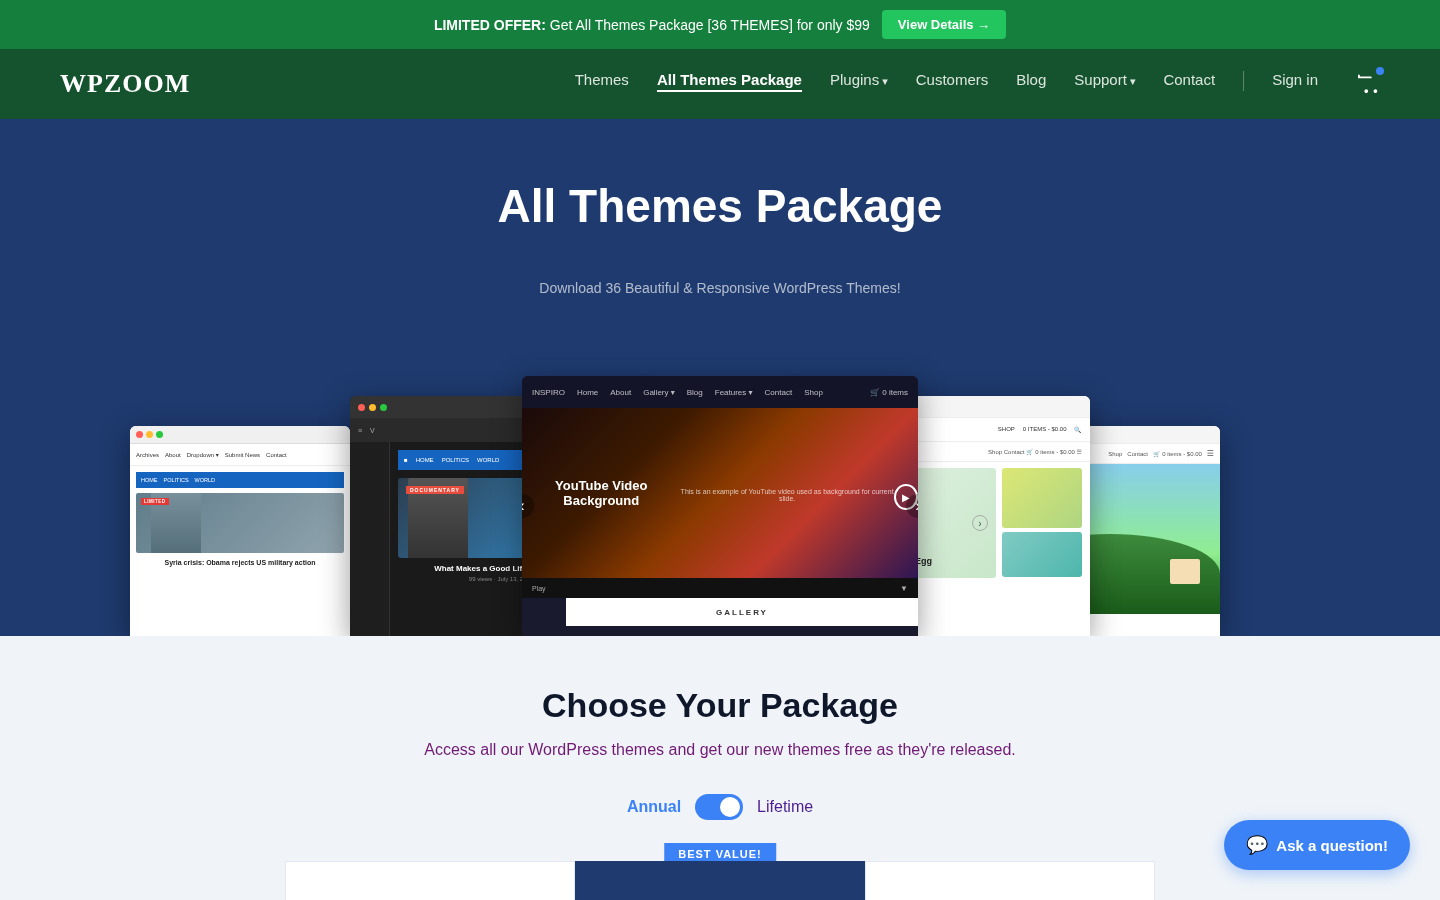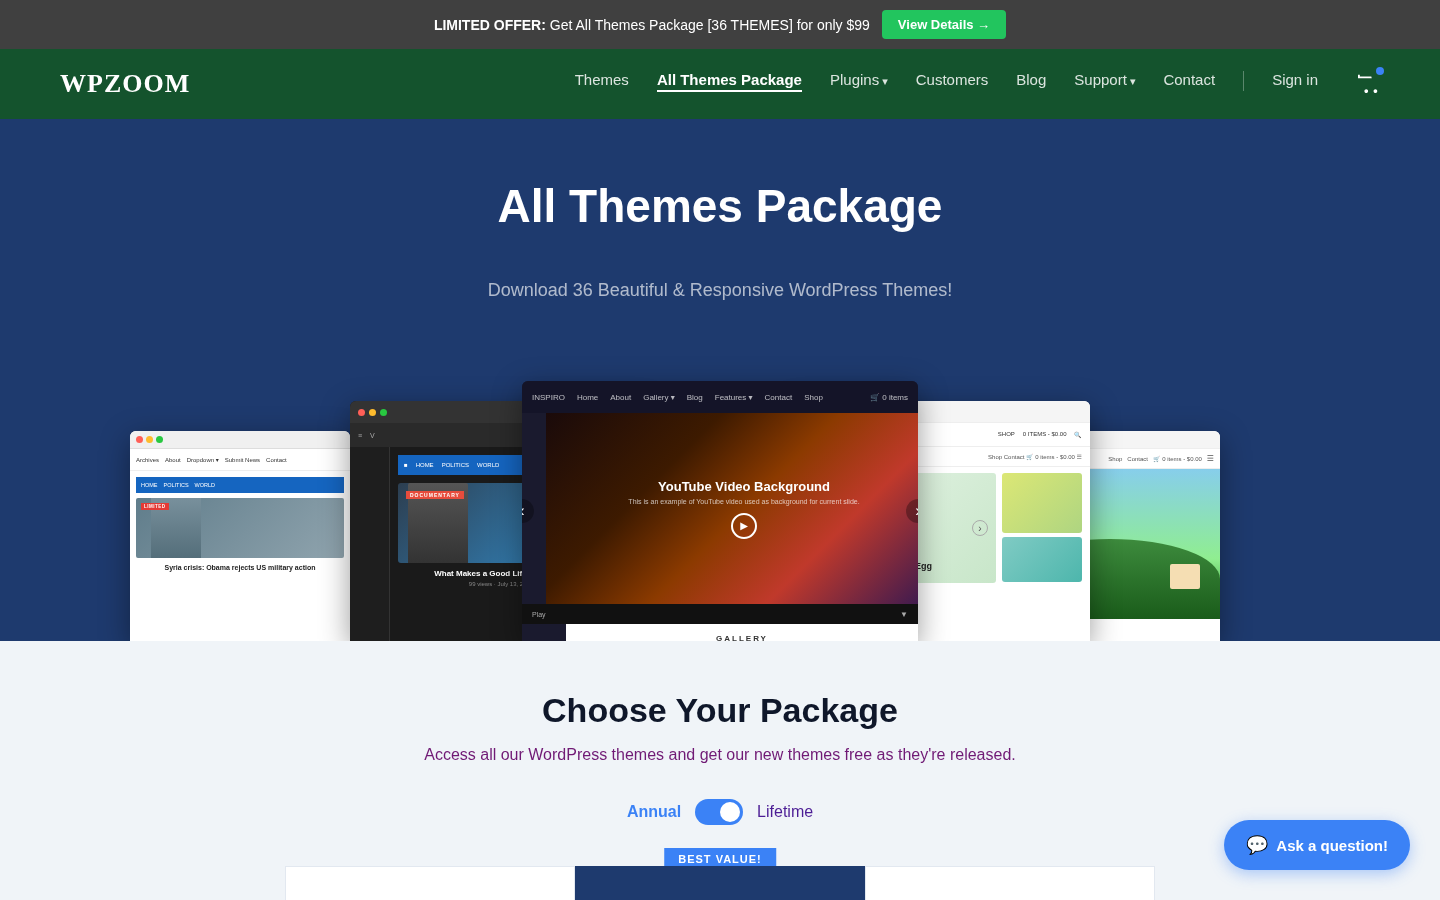--- a/index.html
+++ b/index.html
@@ -1,20 +1,20 @@
 <!DOCTYPE html>
 <html><head>
   <meta charset="utf-8">
   <style>
     * { margin: 0; padding: 0; box-sizing: border-box; }
     body { font-family: -apple-system, BlinkMacSystemFont, 'Segoe UI', sans-serif; width: 1440px; overflow-x: hidden; }
 
     
     .top-banner {
-      background: #404040;
+      background: #15803d;
       color: white;
       text-align: center;
       padding: 10px 28px;
       font-size: 14px;
       display: flex;
       align-items: center;
       justify-content: center;
       gap: 12px;
     }
     .top-banner .view-details-btn {
@@ -103,21 +103,21 @@
       overflow: hidden;
     }
     .hero h1 {
       color: white;
       font-size: 46px;
       font-weight: 800;
       margin-bottom: 18px;
     }
     .hero p {
       color: rgba(255,255,255,0.65);
-      font-size: 18px;
+      font-size: 14px;
       margin-bottom: 50px;
       margin-top: 47px;
     }
 
     
     .theme-previews {
       position: relative;
       display: flex;
       justify-content: center;
       align-items: flex-end;
@@ -182,28 +182,27 @@
       height: 28px;
       display: flex;
       align-items: center;
       padding: 16px 10px;
       gap: 12px;
       font-size: 8px;
       color: rgba(255,255,255,0.7);
     }
     .inspiro-hero-img {
       width: 100%;
-      height: 191px;
+      height: 170px;
       background: linear-gradient(135deg, #1a0a0a 0%, #3d1a00 30%, #8b3a00 50%, #c0392b 70%, #2c1654 100%);
       position: relative;
       display: flex;
       align-items: center;
       justify-content: center;
-      flex-direction: column;
-      margin-left: 24px;
+      flex-direction: row;
     }
     .inspiro-title {
       color: white;
       font-size: 13px;
       font-weight: 700;
       text-align: center;
     }
     .inspiro-sub {
       color: rgba(255,255,255,0.7);
       font-size: 7px;

